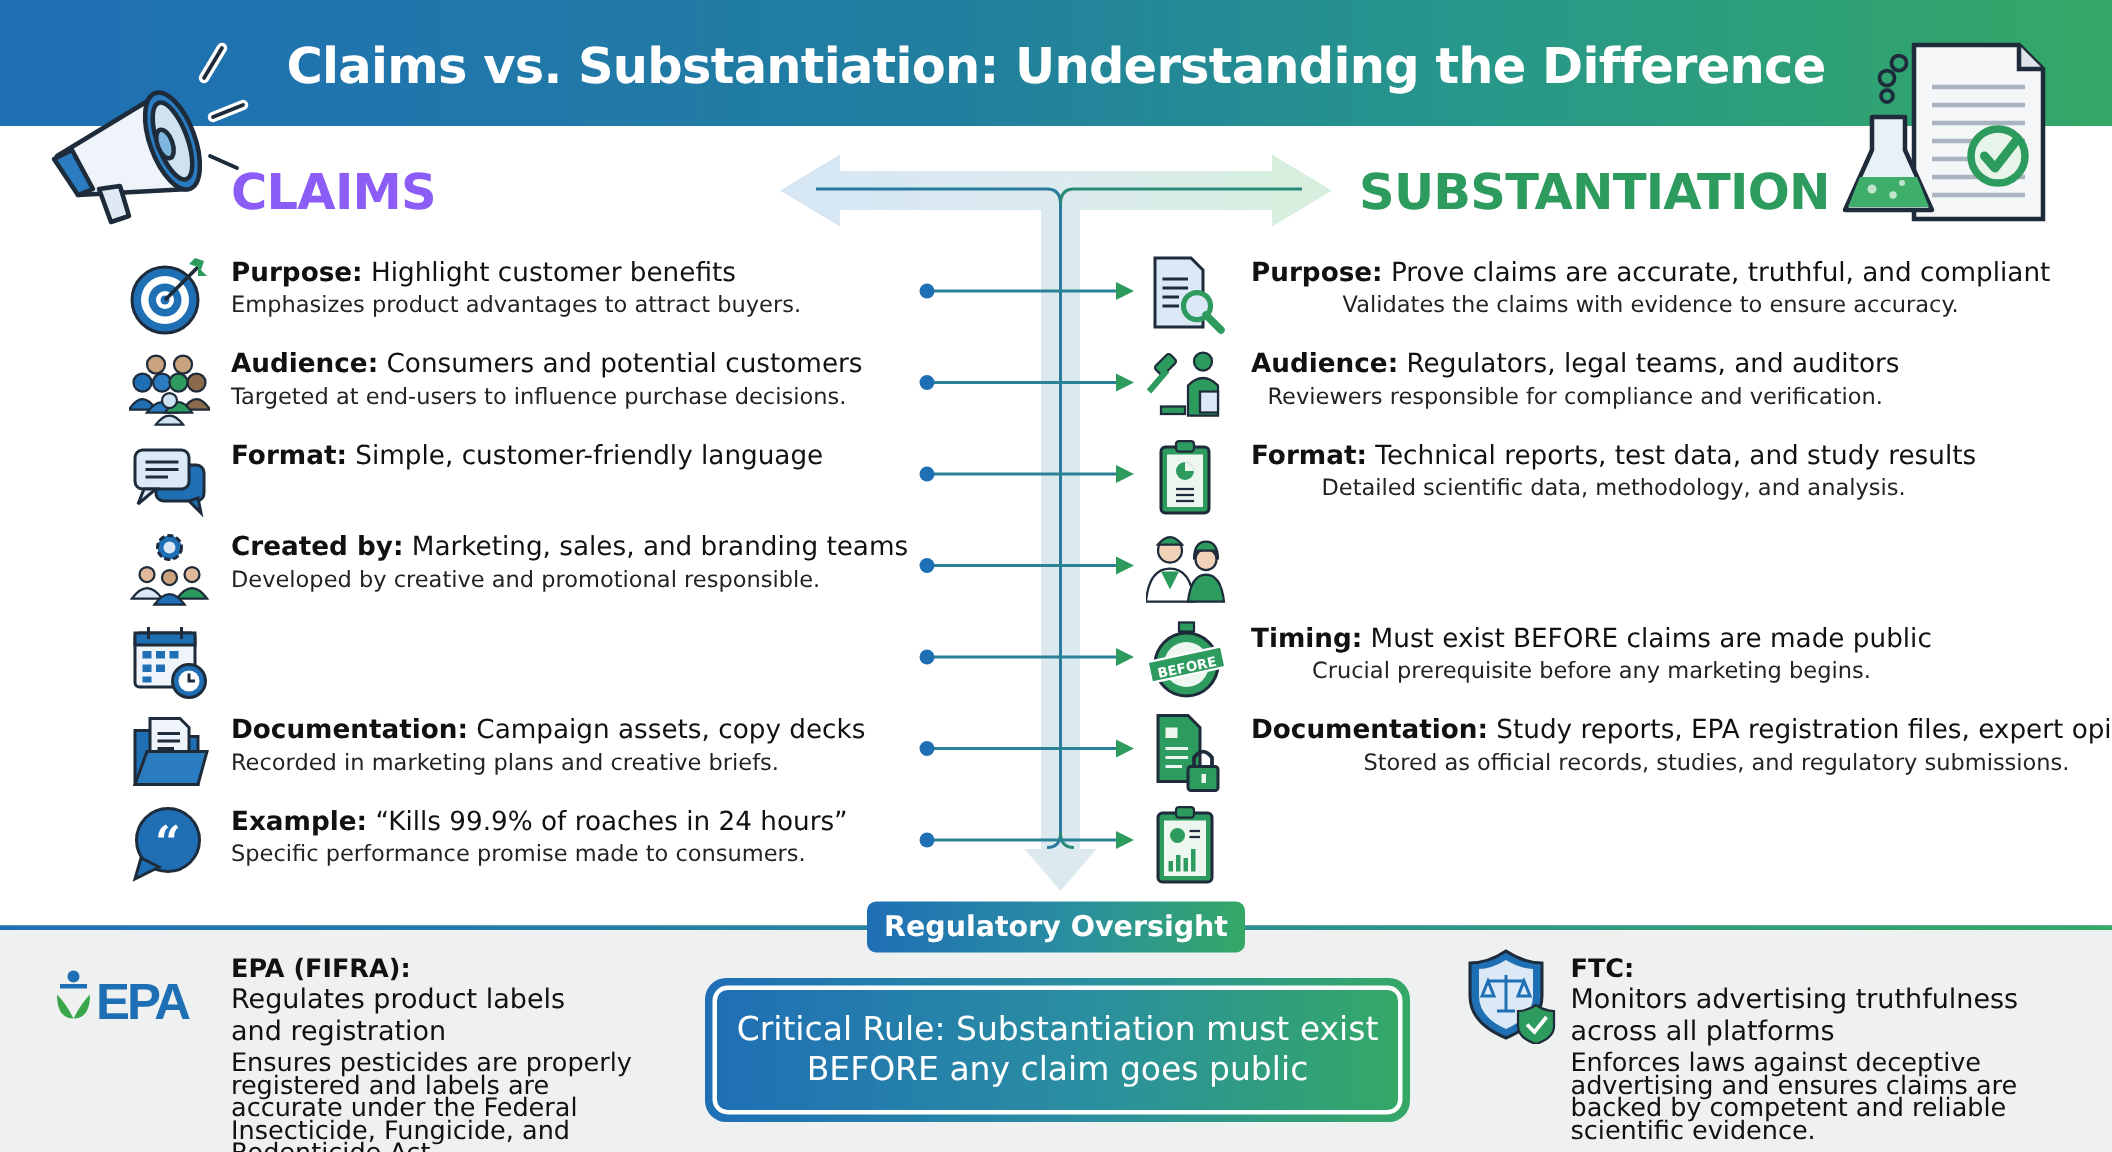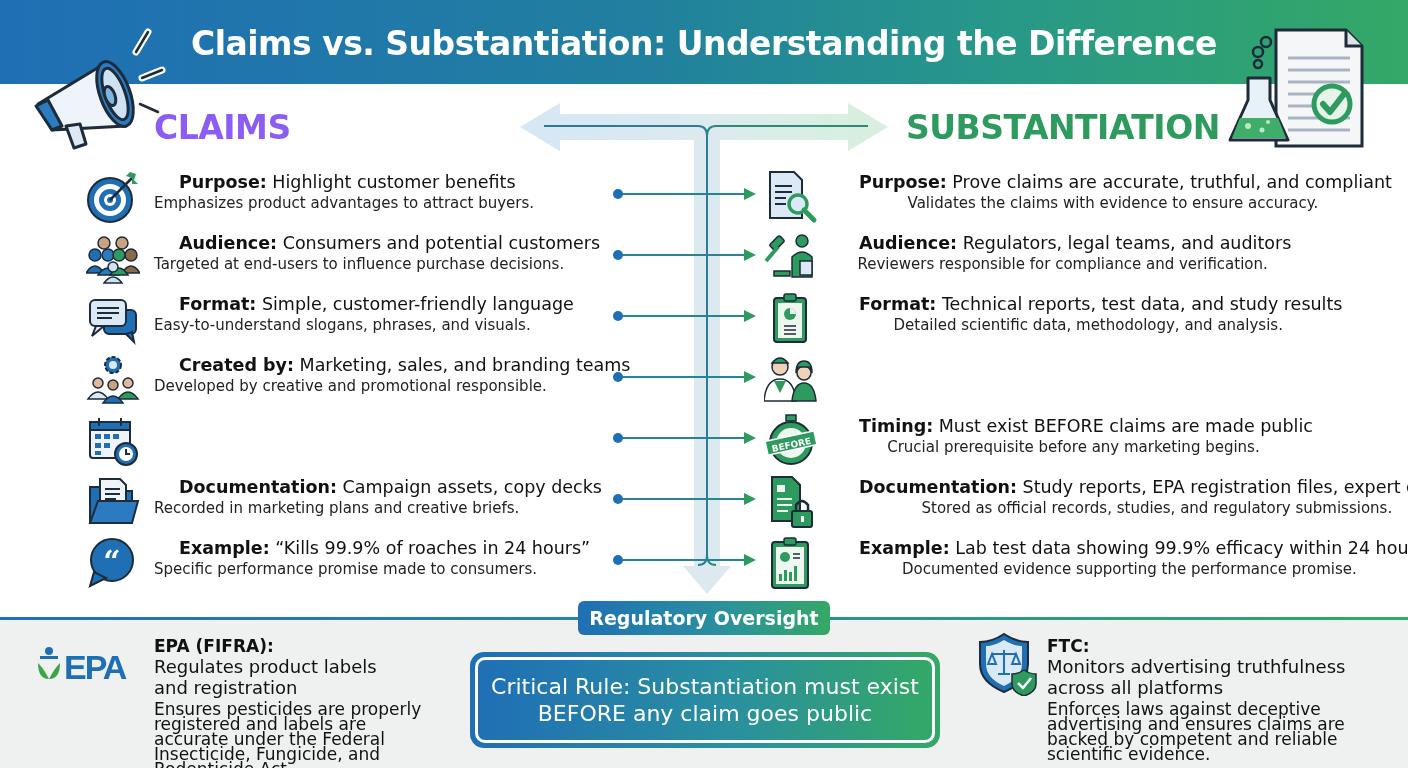--- a/index.html
+++ b/index.html
@@ -20,21 +20,21 @@
   .subst-heading { left: 906px; top: 108px; color: #2e9b5e; }
 
   .icon-megaphone { position: absolute; left: 18px; top: 26px; width: 150px; height: 128px; }
   .icon-lab { position: absolute; left: 1228px; top: 22px; width: 148px; height: 128px; }
 
   .rows { position: absolute; }
   .row { position: absolute; height: 56px; }
   .row .ico { position: absolute; left: 0; top: 0; width: 54px; height: 54px; }
   .row .txt { position: absolute; top: 2px; white-space: nowrap; }
   .row .l1 { font-size: 17.5px; line-height: 21px; color: #111; }
-  .row .l1 b { font-weight: bold; margin-left: 25px; }
+  .row .l1 b { font-weight: bold; }
   .row .l2 { font-size: 15px; line-height: 20px; color: #222; }
 
   .left-rows .row { left: 86px; width: 540px; }
   .left-rows .row .txt { left: 68px; }
   .right-rows .row { left: 764px; width: 644px; }
   .right-rows .row .txt { left: 70px; text-align: center; }
 
   .connector { position: absolute; left: 0; top: 0; width: 1408px; height: 768px; pointer-events: none; }
 
   .bottom {
@@ -219,21 +219,20 @@
       <rect x="4" y="8" width="36" height="26" rx="5" fill="#dbe9f6" stroke="#1d2b3a" stroke-width="2"></rect>
       <polygon points="10,34 6,44 18,34" fill="#dbe9f6" stroke="#1d2b3a" stroke-width="2"></polygon>
       <g stroke="#1d2b3a" stroke-width="2">
           <line x1="11" y1="16" x2="33" y2="16"></line>
           <line x1="11" y1="21" x2="33" y2="21"></line>
           <line x1="11" y1="26" x2="26" y2="26"></line>
         </g>
     </svg>
     <div class="txt">
       <div class="l1"><b>Format:</b> <span>Simple, customer-friendly language</span></div>
-      <div class="l2">Easy-to-understand slogans, phrases, and visuals.</div>
     </div>
   </div>
   <div class="row" style="top:353px">
     <svg class="ico" viewBox="0 0 54 54">
       <circle cx="27" cy="12" r="8" fill="#1f6fb5" stroke="#1d2b3a" stroke-width="2" stroke-dasharray="4 2"></circle>
       <circle cx="27" cy="12" r="4" fill="#dbe9f6"></circle>
       <circle cx="12" cy="30" r="5" fill="#e0b89a" stroke="#1d2b3a" stroke-width="1.5"></circle>
       <circle cx="42" cy="30" r="5" fill="#e0b89a" stroke="#1d2b3a" stroke-width="1.5"></circle>
       <circle cx="27" cy="32" r="5" fill="#c9a27e" stroke="#1d2b3a" stroke-width="1.5"></circle>
       <path d="M2 46 Q12 32 22 46 Z" fill="#dbe9f6" stroke="#1d2b3a" stroke-width="1.5"></path>
@@ -395,24 +394,20 @@
           <line x1="29" y1="18" x2="36" y2="18"></line>
           <line x1="29" y1="22" x2="36" y2="22"></line>
         </g>
       <g fill="#2e9b5e">
           <rect x="15" y="38" width="3" height="7"></rect>
           <rect x="20" y="34" width="3" height="11"></rect>
           <rect x="25" y="36" width="3" height="9"></rect>
           <rect x="30" y="30" width="3" height="15"></rect>
         </g>
     </svg>
-    <div class="txt">
-      <div class="l1"><b>Example:</b> <span>Lab test data showing 99.9% efficacy within 24 hours</span></div>
-      <div class="l2">Documented evidence supporting the performance promise.</div>
-    </div>
   </div>
 </div>
 
 <div class="bottom"></div>
 
 <div class="oversight-pill">Regulatory Oversight</div>
 
 <div class="critical-box">
   <div class="critical-inner">Critical Rule: Substantiation must exist BEFORE any claim goes public</div>
 </div>

